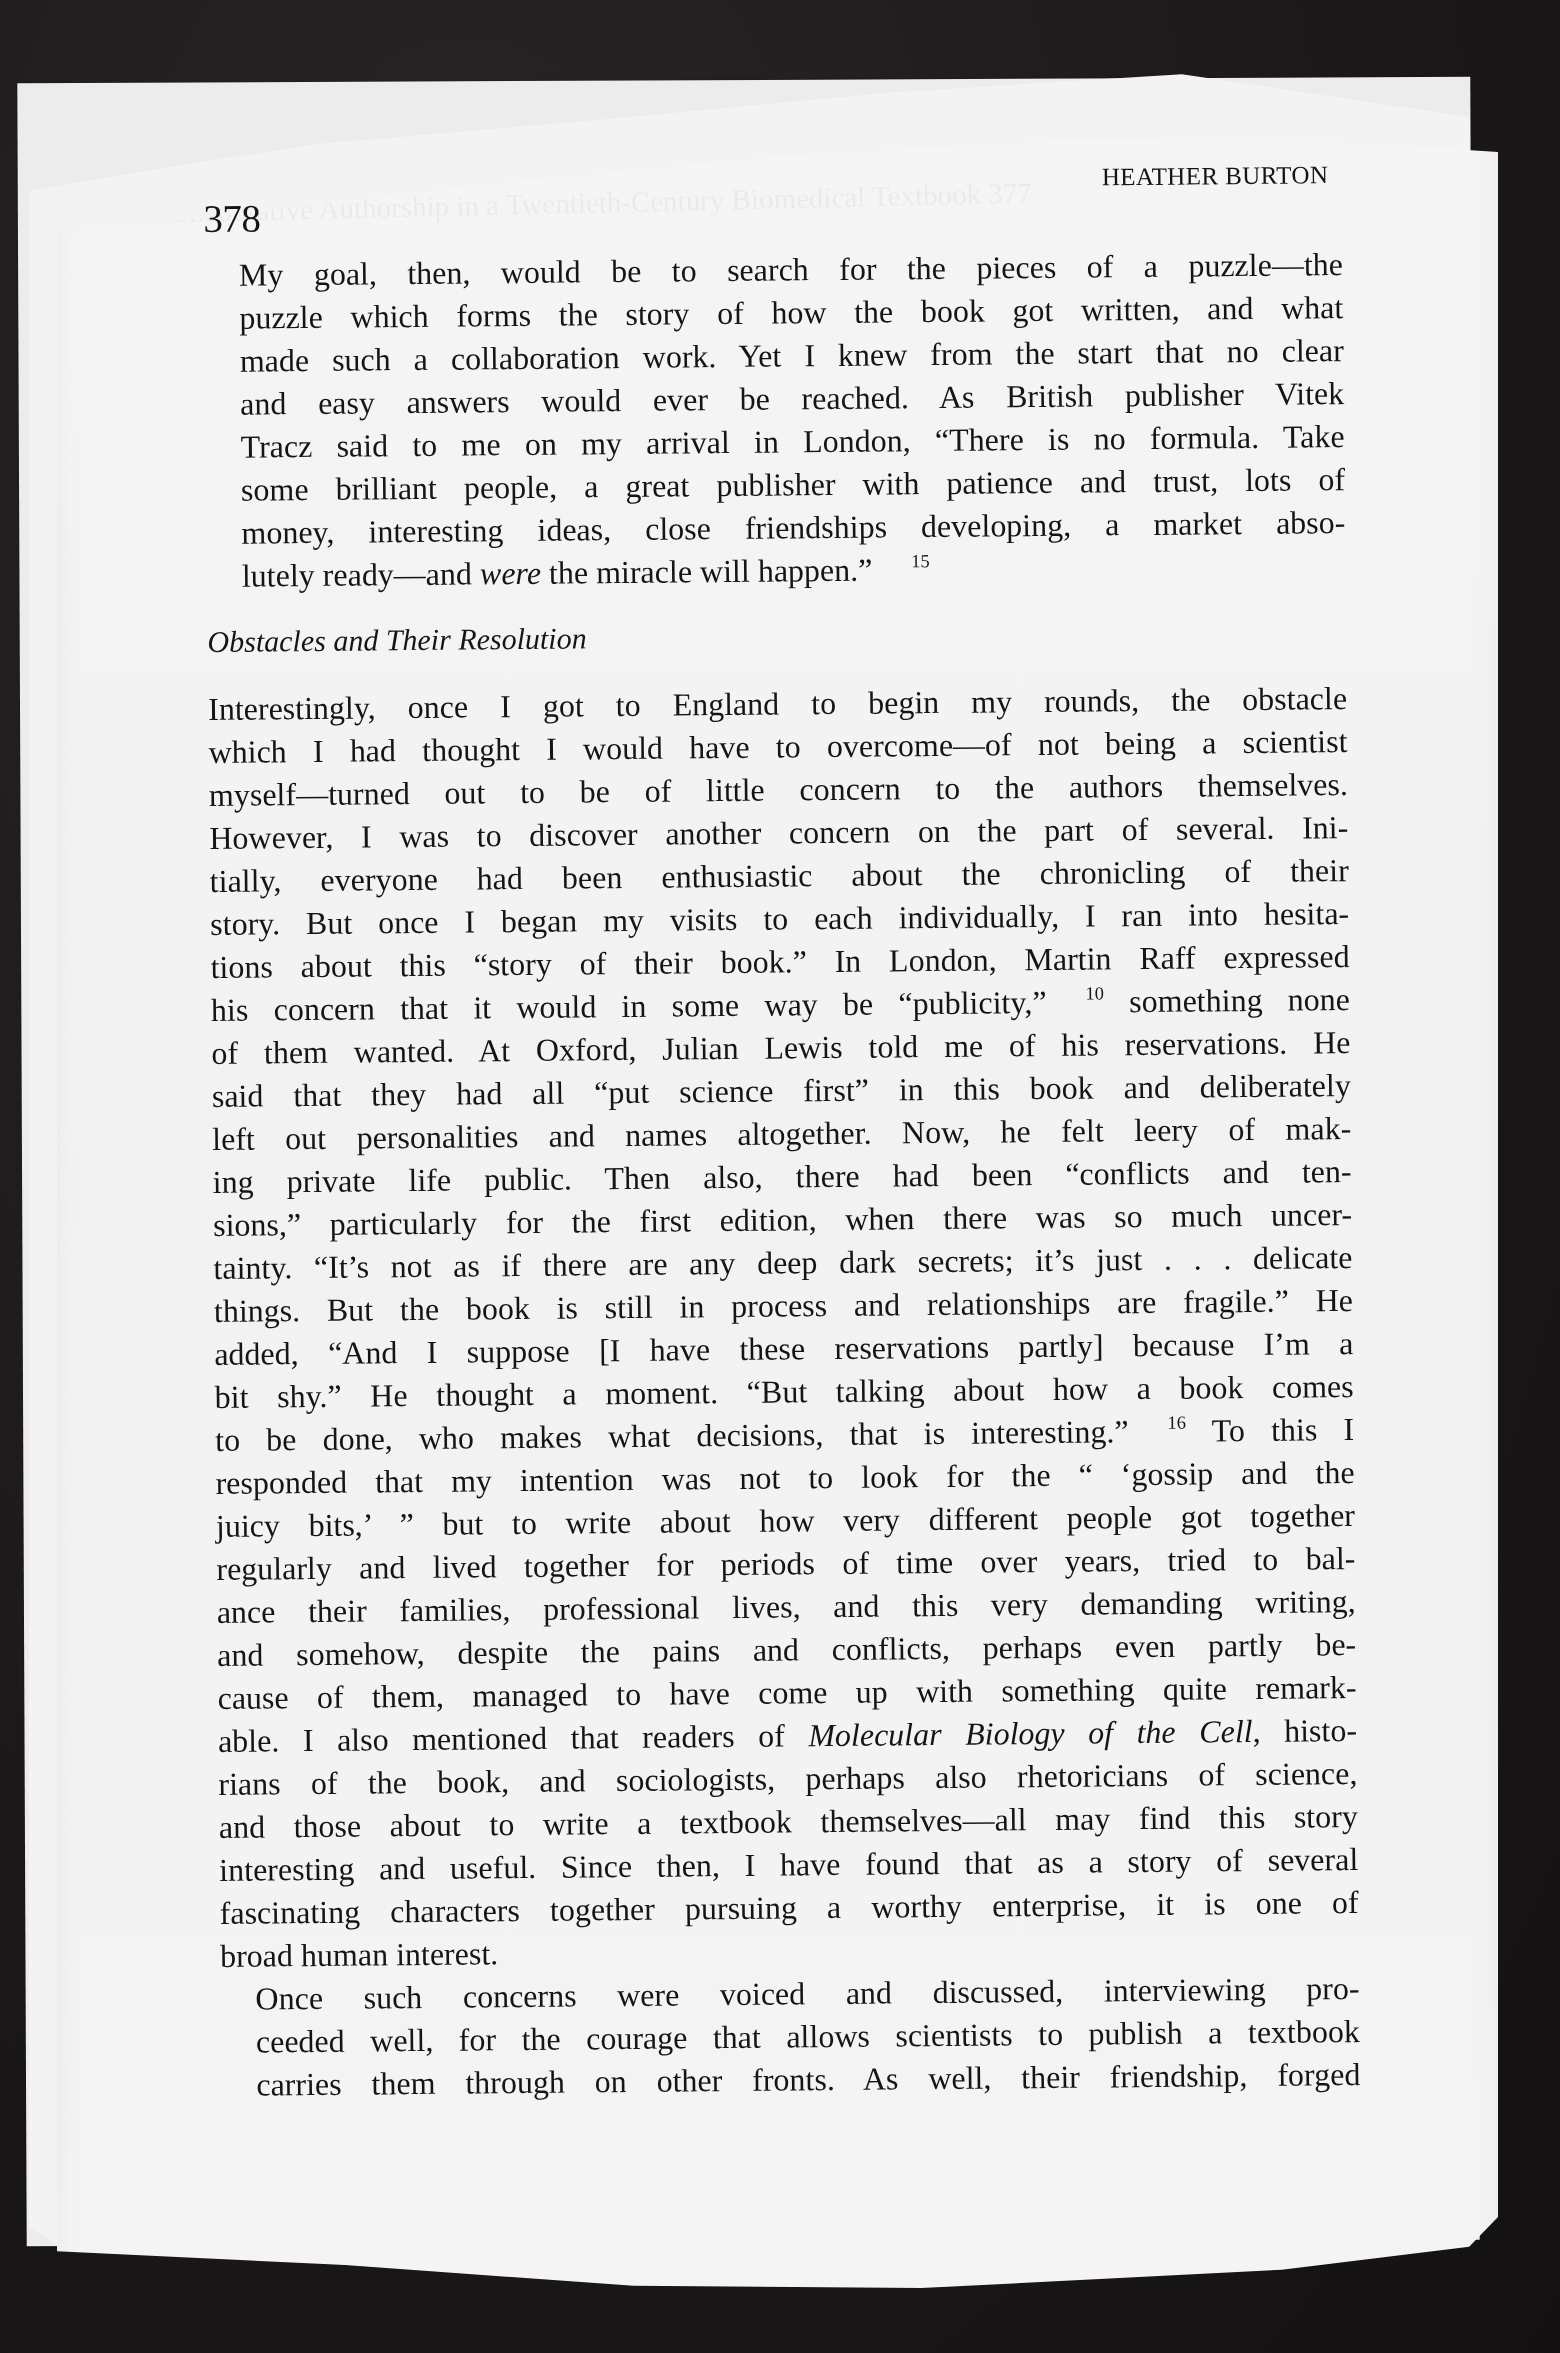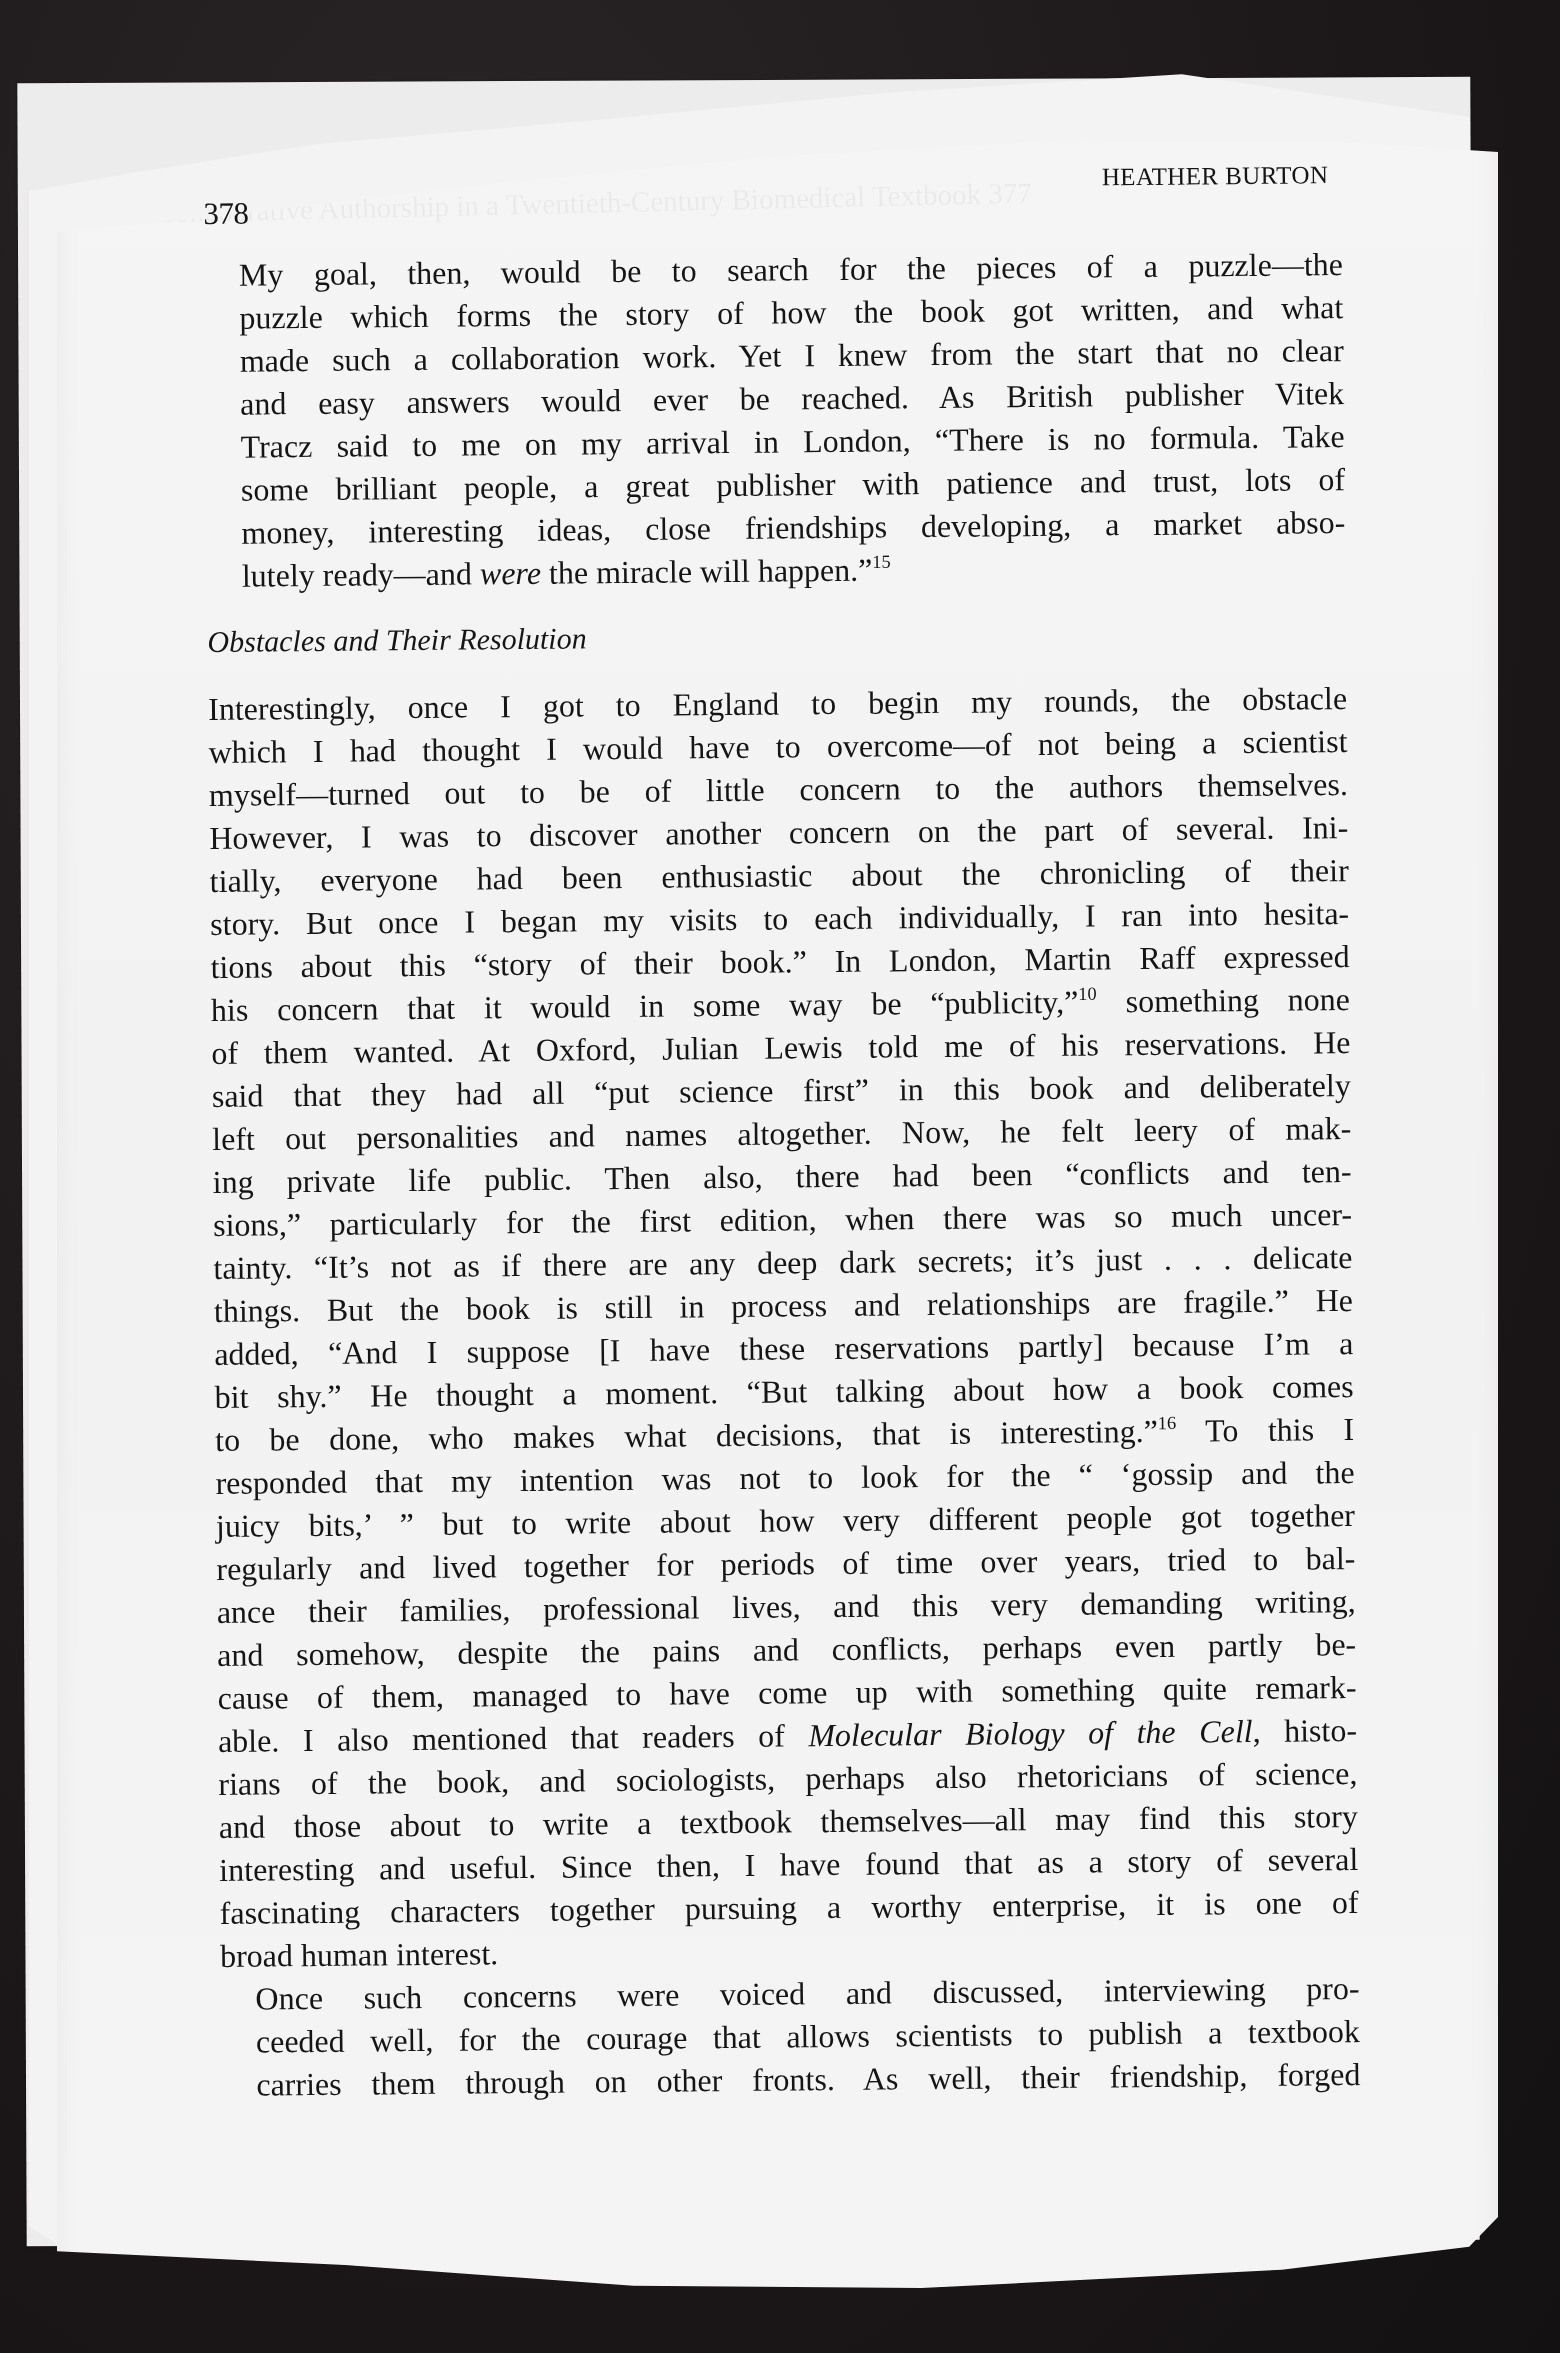--- a/index.html
+++ b/index.html
@@ -38,36 +38,36 @@
   .text-block {
     position: absolute; left: 203px; top: 176px; width: 1139px;
     color: #151515;
     transform: rotate(-0.55deg);
     transform-origin: 0 0;
   }
   .running-head {
     position: relative; height: 78px;
   }
   .page-number {
-    position: absolute; left: 0; top: 19.5px; font-size: 31px; letter-spacing: -0.5px;
+    position: absolute; left: 0; top: 19.5px; font-size: 39px; letter-spacing: -0.5px;
   }
   .author-head {
     position: absolute; right: 13.7px; top: -3.9px; font-size: 25px; letter-spacing: 0.4px;
   }
   .para {
     font-size: 32px; line-height: 43px; text-align: justify;
     margin: 0; hyphens: manual;
   }
   .para.indent { text-indent: 35px; }
   .para .line { display: block; text-align: justify; text-align-last: justify; white-space: nowrap; }
   .para .line.last { text-align-last: left; }
   .heading {
     font-style: italic; font-size: 30px; margin: 27px 0 29px 0;
   }
-  sup { font-size: 18.5px; line-height: 0; vertical-align: 12.7px; }
+  sup { font-size: 18.5px; line-height: 0; vertical-align: 12.7px; margin-left: 39px; }
   em { font-style: italic; }
 </style>
 </head>
 <body>
 
 <div class="backdrop"></div>
 <div class="page-under"></div>
 <div class="page"></div>
 <div class="sheet">
   <div class="ghost">Collaborative Authorship in a Twentieth-Century Biomedical Textbook    377</div>

